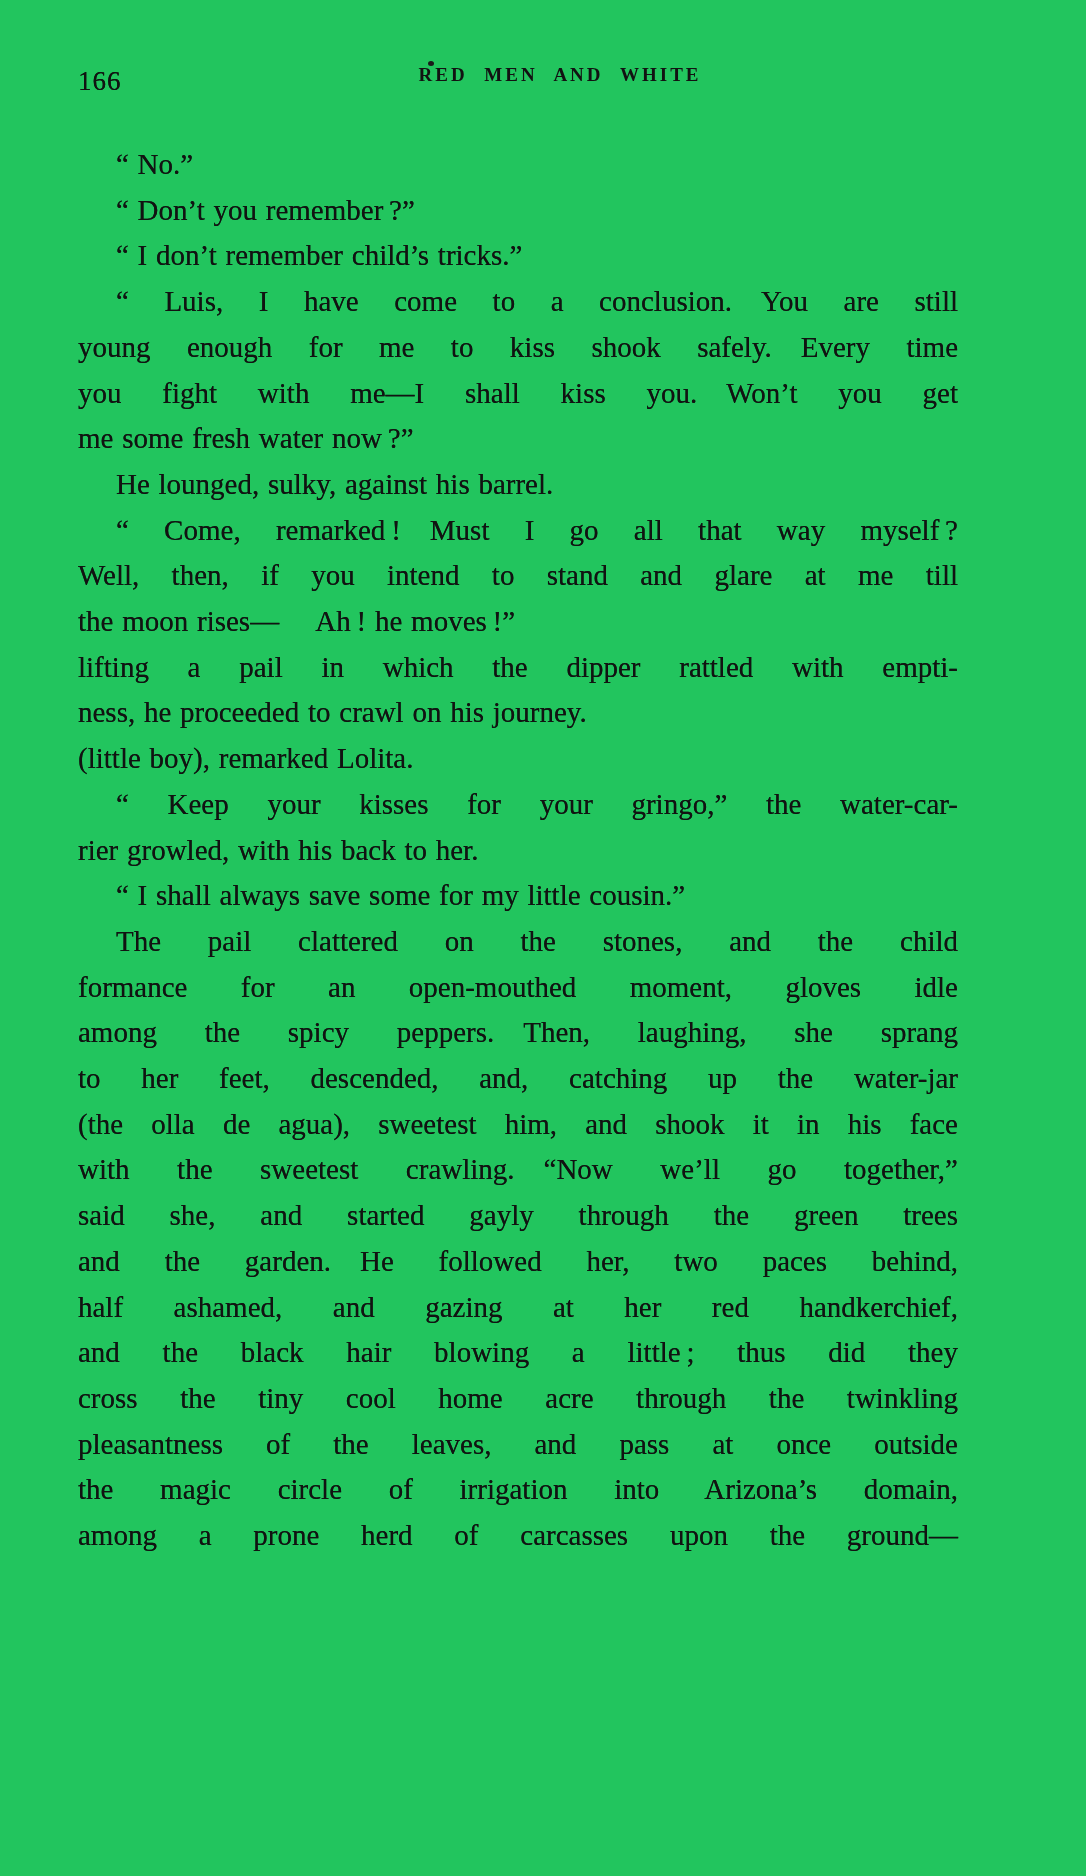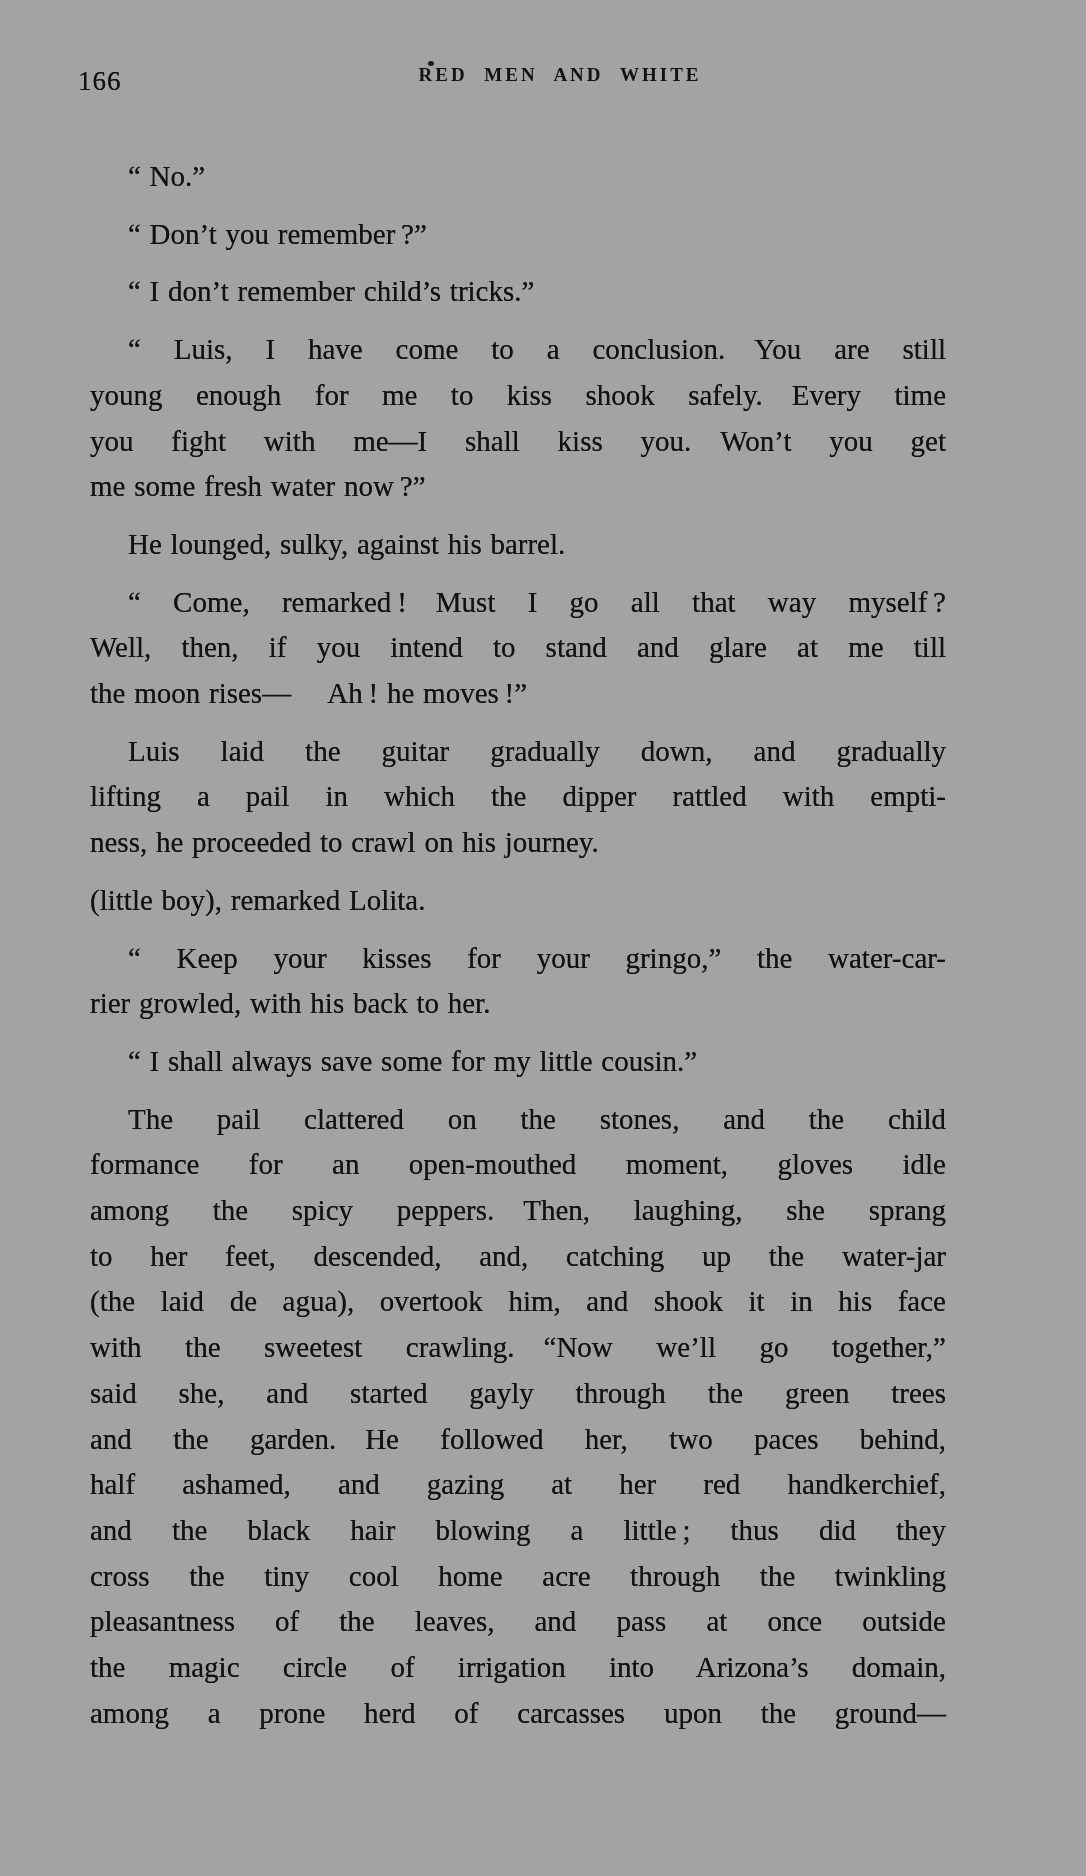--- a/index.html
+++ b/index.html
@@ -1,20 +1,20 @@
 <!DOCTYPE html>
 <html><head>
 <meta charset="utf-8">
 <style>
   html, body { margin:0; padding:0; background:#e8e8e8; }
   .page {
     position:relative;
     width:1086px;
     height:1876px;
-    background:#a3a3a3;
+    background:#22c55e;
     font-family:"Liberation Serif", serif;
     color:#121212;
     overflow:hidden;
     margin:0 auto;
   }
   .running-head {
     position:absolute;
     top:58px; left:0;
     width:100%; height:44px;
   }
@@ -44,21 +44,21 @@
   }
   .page-body {
     position:absolute;
     left:78px; top:142px;
     width:880px;
     font-size:29px;
     line-height:45.7px;
     word-spacing:1.5px;
     text-shadow:0 0 0.5px rgba(0,0,0,0.72);
   }
-  .para { margin:12px; padding:0; }
+  .para { margin:0; padding:0; }
   .line {
     text-align:justify;
     text-align-last:justify;
   }
   .line.endline { text-align-last:left; }
   .line.first { text-indent:38px; }
 </style>
 </head>
 <body>
 
@@ -86,40 +86,39 @@
       </div>
       <div class="para">
         <div class="line first endline">He lounged, sulky, against his barrel.</div>
       </div>
       <div class="para">
         <div class="line first">“ Come, remarked ! Must I go all that way myself ?</div>
         <div class="line">Well, then, if you intend to stand and glare at me till</div>
         <div class="line endline">the moon rises—  Ah ! he moves !”</div>
       </div>
       <div class="para">
-        <div class="line first">Luis laid the guitar gradually down, and gradually</div>
         <div class="line">lifting a pail in which the dipper rattled with empti-</div>
         <div class="line endline">ness, he proceeded to crawl on his journey.</div>
       </div>
       <div class="para">
         <div class="line endline">(little boy), remarked Lolita.</div>
       </div>
       <div class="para">
         <div class="line first">“ Keep your kisses for your gringo,” the water-car-</div>
         <div class="line endline">rier growled, with his back to her.</div>
       </div>
       <div class="para">
         <div class="line first endline">“ I shall always save some for my little cousin.”</div>
       </div>
       <div class="para">
         <div class="line first">The pail clattered on the stones, and the child</div>
         <div class="line">formance for an open-mouthed moment, gloves idle</div>
         <div class="line">among the spicy peppers. Then, laughing, she sprang</div>
         <div class="line">to her feet, descended, and, catching up the water-jar</div>
-        <div class="line">(the laid de agua), overtook him, and shook it in his face</div>
+        <div class="line">(the olla de agua), sweetest him, and shook it in his face</div>
         <div class="line">with the sweetest crawling. “Now we’ll go together,”</div>
         <div class="line">said she, and started gayly through the green trees</div>
         <div class="line">and the garden. He followed her, two paces behind,</div>
         <div class="line">half ashamed, and gazing at her red handkerchief,</div>
         <div class="line">and the black hair blowing a little ; thus did they</div>
         <div class="line">cross the tiny cool home acre through the twinkling</div>
         <div class="line">pleasantness of the leaves, and pass at once outside</div>
         <div class="line">the magic circle of irrigation into Arizona’s domain,</div>
         <div class="line">among a prone herd of carcasses upon the ground—</div>
       </div>

